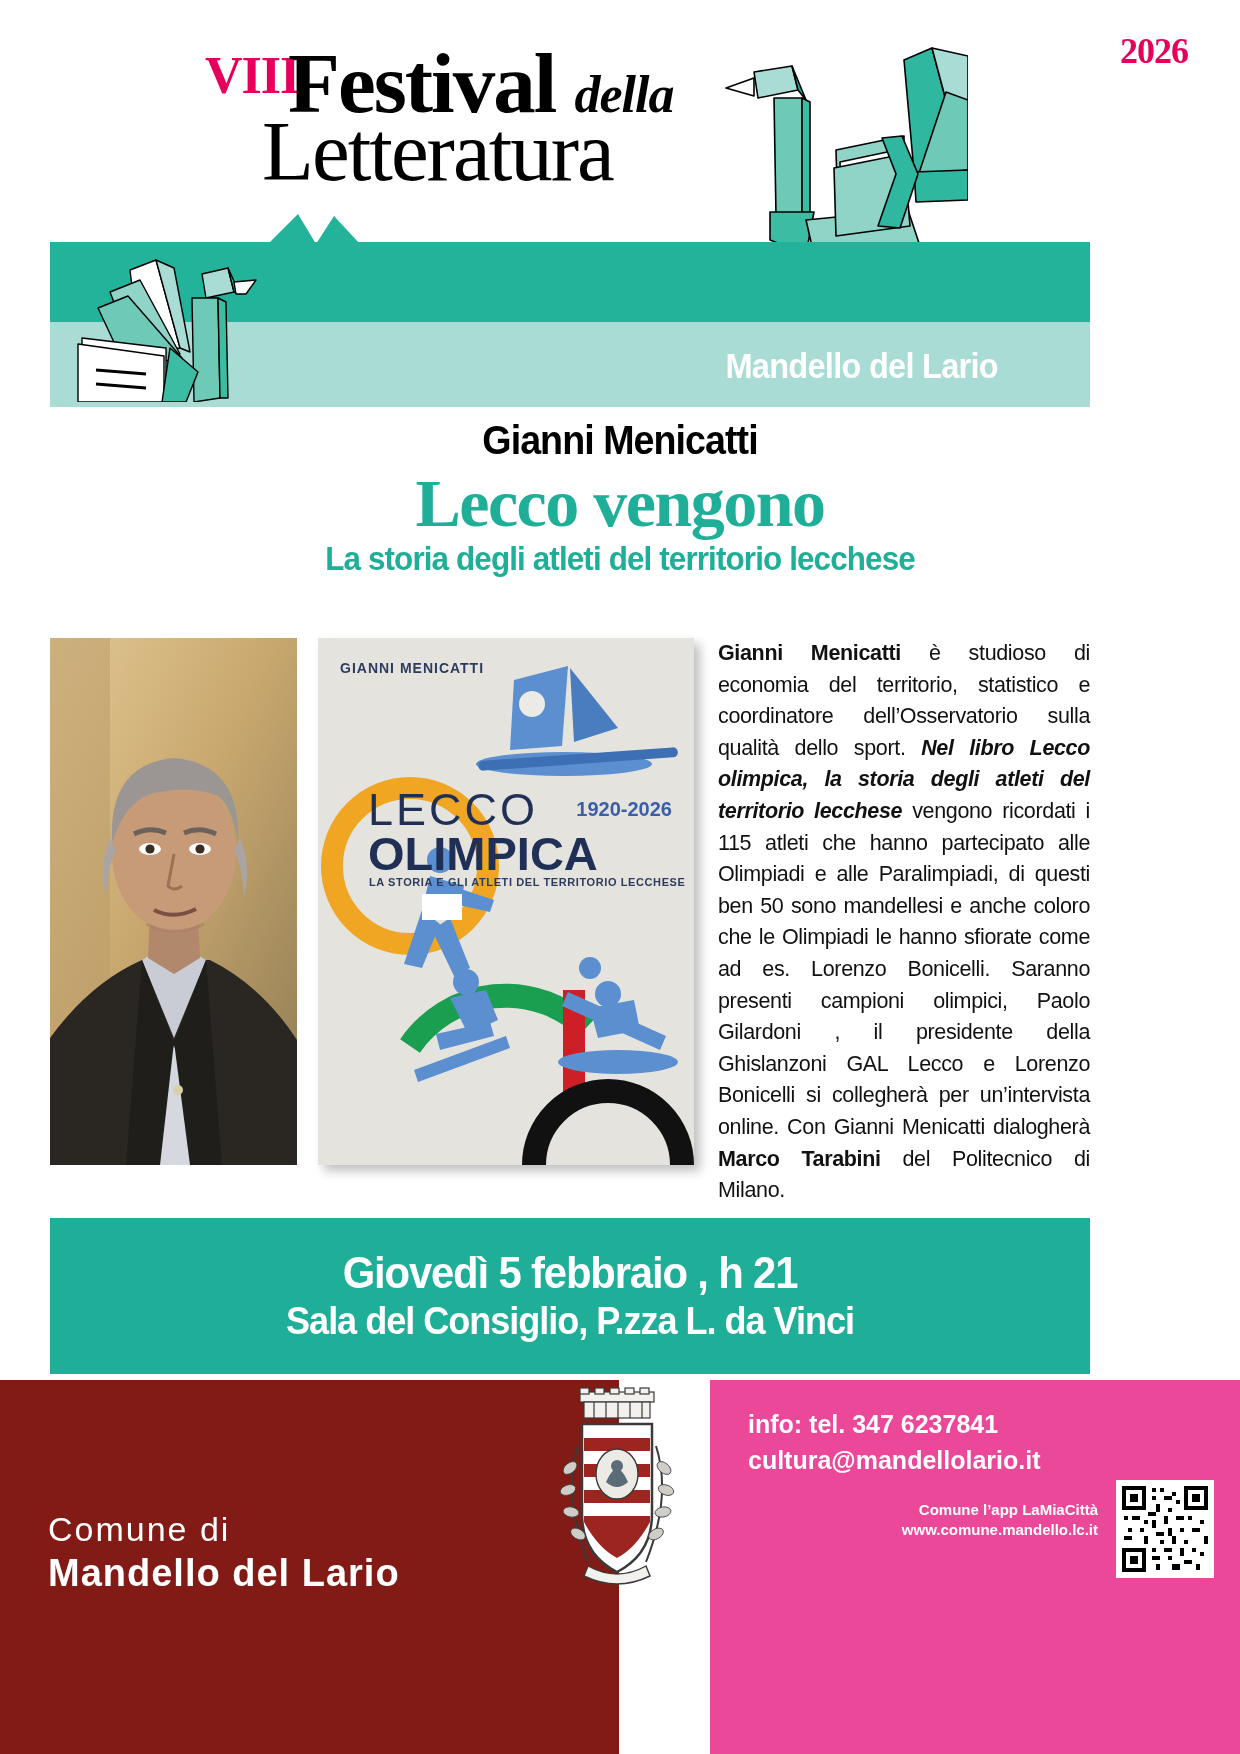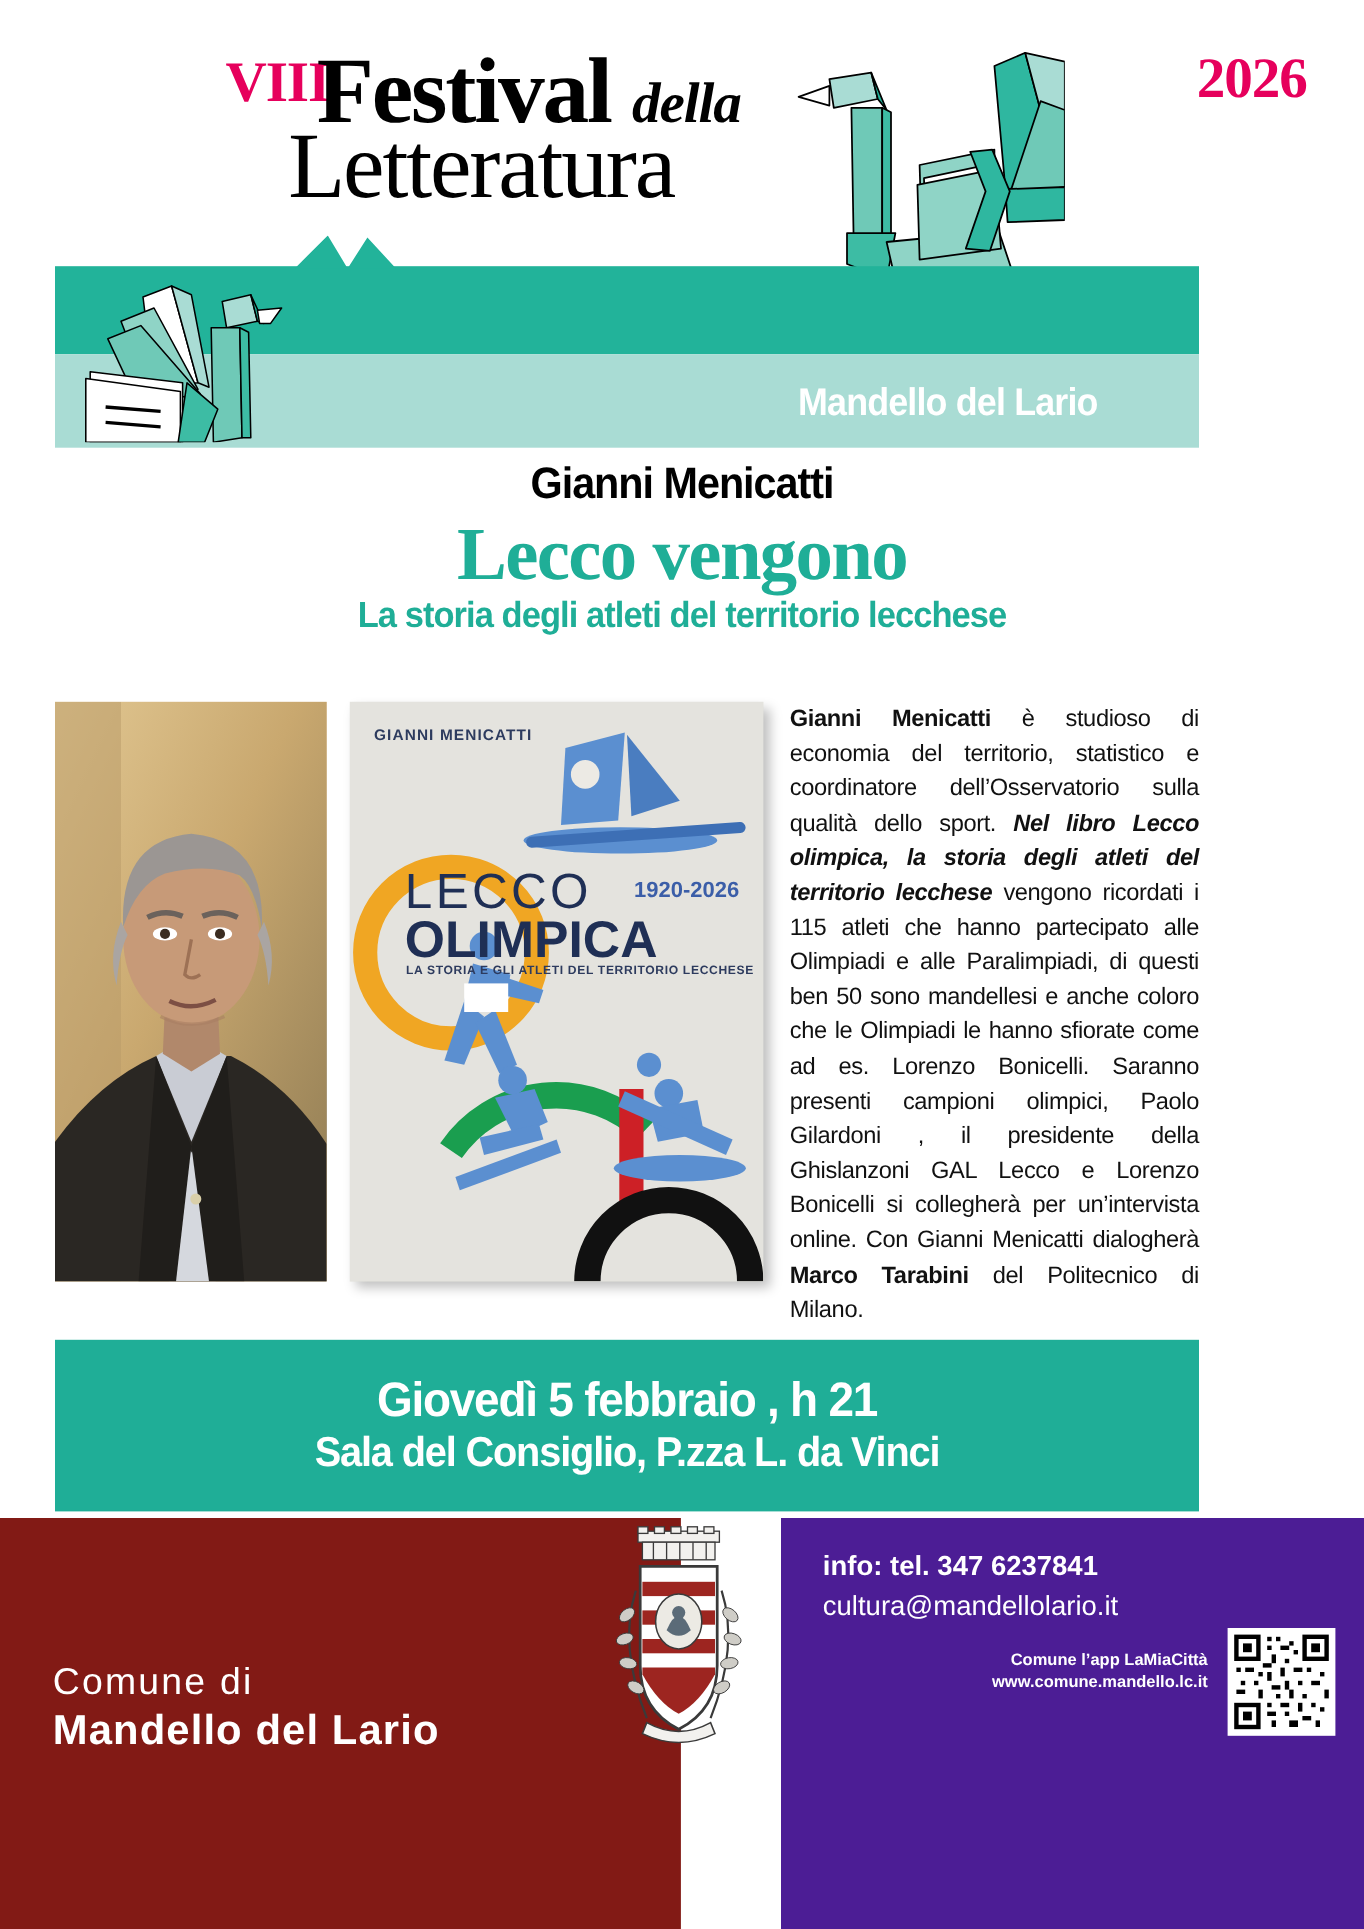--- a/index.html
+++ b/index.html
@@ -49,24 +49,24 @@
     font-family: "Liberation Serif", serif;
     font-weight: normal;
     font-size: 85px;
     line-height: 0.92;
     color: #000;
     letter-spacing: -2px;
     white-space: nowrap;
   }
   .year {
     position: absolute;
-    right: 52px; top: 42px;
+    right: 52px; top: 30px;
     font-family: "Liberation Serif", serif;
     font-weight: bold;
-    font-size: 52px;
+    font-size: 36px;
     color: #e6005c;
     letter-spacing: -1px;
   }
   .swan-top {
     position: absolute;
     left: 718px; top: 40px;
     width: 250px; height: 215px;
   }
 
   
@@ -259,35 +259,35 @@
     position: absolute;
     left: 48px; top: 172px;
     font-size: 38px;
     font-weight: bold;
     letter-spacing: 1px;
   }
   .footer-right {
     position: absolute;
     left: 710px; top: 0;
     width: 530px; height: 374px;
-    background: #4c1d95;
+    background: #ec4899;
     color: #fff;
     padding-left: 28px;
   }
   .info-tel {
     position: absolute;
     left: 38px; top: 30px;
     font-size: 25px;
     font-weight: bold;
   }
   .info-mail {
     position: absolute;
     left: 38px; top: 66px;
     font-size: 25px;
-    font-weight: normal;
+    font-weight: bold;
   }
   .app-text {
     position: absolute;
     right: 142px; top: 120px;
     text-align: right;
     font-size: 15px;
     font-weight: bold;
     line-height: 20px;
   }
   .qr {

